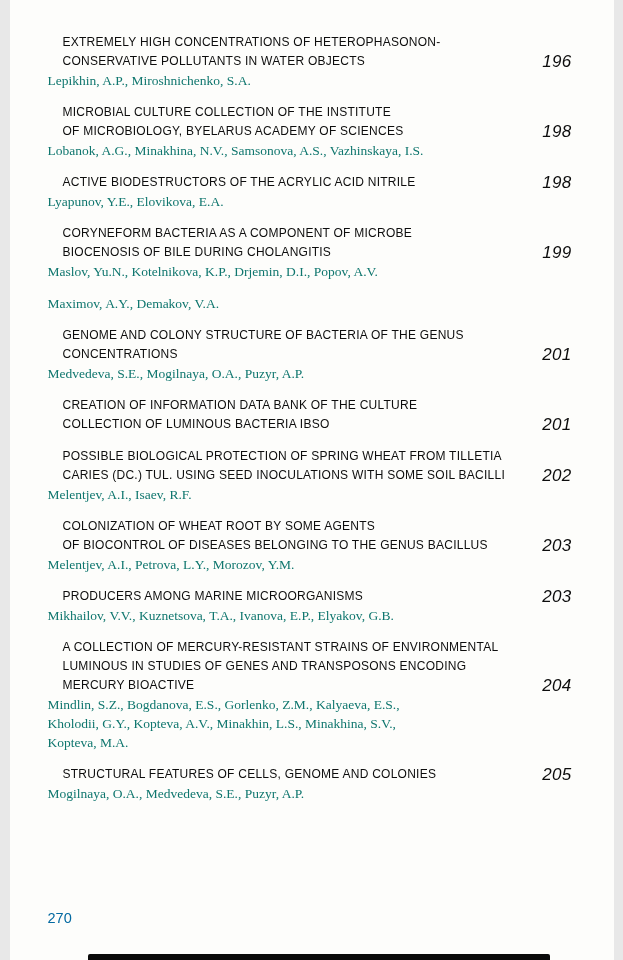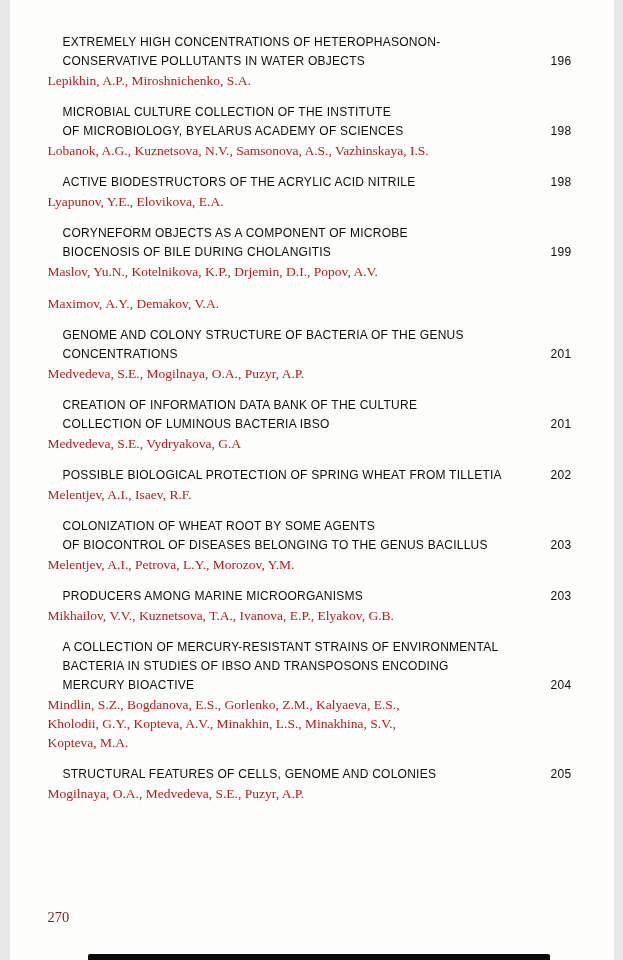--- a/index.html
+++ b/index.html
@@ -36,43 +36,44 @@
   }
   .title-line {
     font-size: 12px;
     line-height: 19px;
     letter-spacing: 0.25px;
     white-space: nowrap;
     color: #0d0d0d;
   }
   .pagenum {
     flex: 0 0 auto;
-    font-size: 12px;
+    font-size: 17px;
     line-height: 19px;
     min-width: 30px;
     text-align: right;
     letter-spacing: 0.3px;
     color: #0d0d0d;
+    font-style: italic;
   }
   .authors {
     font-family: "Liberation Serif", serif;
     font-size: 13.5px;
     line-height: 19px;
-    color: #b91c1c;
+    color: #0f766e;
   }
   .author-line {
     white-space: nowrap;
   }
   .footer-pagenum {
     position: absolute;
     left: 38px;
     bottom: 34px;
-    font-family: Liberation Serif, serif;
+    font-family: Liberation Sans, sans-serif;
     font-size: 14.5px;
-    color: #7f1d1d;
+    color: #0369a1;
   }
   .scan-edge-artifact {
     position: absolute;
     left: 78px;
     bottom: 0;
     width: 462px;
     height: 6px;
     background: #0a0a0a;
     border-radius: 2px 2px 0 0;
   }
@@ -98,40 +99,40 @@
 
   <div class="entry">
     <div class="entry-head">
       <div class="titles">
             <div class="title-line">MICROBIAL CULTURE COLLECTION OF THE INSTITUTE</div>
             <div class="title-line">OF MICROBIOLOGY, BYELARUS ACADEMY OF SCIENCES</div>
           </div>
       <div class="pagenum">198</div>
     </div>
     <div class="authors">
-          <div class="author-line">Lobanok, A.G., Kuznetsova, N.V., Samsonova, A.S., Vazhinskaya, I.S.</div>
+          <div class="author-line">Lobanok, A.G., Minakhina, N.V., Samsonova, A.S., Vazhinskaya, I.S.</div>
         </div>
   </div>
 
   <div class="entry">
     <div class="entry-head">
       <div class="titles">
             <div class="title-line">ACTIVE BIODESTRUCTORS OF THE ACRYLIC ACID NITRILE</div>
           </div>
       <div class="pagenum">198</div>
     </div>
     <div class="authors">
           <div class="author-line">Lyapunov, Y.E., Elovikova, E.A.</div>
         </div>
   </div>
 
   <div class="entry">
     <div class="entry-head">
       <div class="titles">
-            <div class="title-line">CORYNEFORM OBJECTS AS A COMPONENT OF MICROBE</div>
+            <div class="title-line">CORYNEFORM BACTERIA AS A COMPONENT OF MICROBE</div>
             <div class="title-line">BIOCENOSIS OF BILE DURING CHOLANGITIS</div>
           </div>
       <div class="pagenum">199</div>
     </div>
     <div class="authors">
           <div class="author-line">Maslov, Yu.N., Kotelnikova, K.P., Drjemin, D.I., Popov, A.V.</div>
         </div>
   </div>
 
   <div class="entry">
@@ -154,29 +155,27 @@
   </div>
 
   <div class="entry">
     <div class="entry-head">
       <div class="titles">
             <div class="title-line">CREATION OF INFORMATION DATA BANK OF THE CULTURE</div>
             <div class="title-line">COLLECTION OF LUMINOUS BACTERIA IBSO</div>
           </div>
       <div class="pagenum">201</div>
     </div>
-    <div class="authors">
-          <div class="author-line">Medvedeva, S.E., Vydryakova, G.A</div>
-        </div>
   </div>
 
   <div class="entry">
     <div class="entry-head">
       <div class="titles">
             <div class="title-line">POSSIBLE BIOLOGICAL PROTECTION OF SPRING WHEAT FROM TILLETIA</div>
+            <div class="title-line">CARIES (DC.) TUL. USING SEED INOCULATIONS WITH SOME SOIL BACILLI</div>
           </div>
       <div class="pagenum">202</div>
     </div>
     <div class="authors">
           <div class="author-line">Melentjev, A.I., Isaev, R.F.</div>
         </div>
   </div>
 
   <div class="entry">
     <div class="entry-head">
@@ -200,21 +199,21 @@
     </div>
     <div class="authors">
           <div class="author-line">Mikhailov, V.V., Kuznetsova, T.A., Ivanova, E.P., Elyakov, G.B.</div>
         </div>
   </div>
 
   <div class="entry">
     <div class="entry-head">
       <div class="titles">
             <div class="title-line">A COLLECTION OF MERCURY-RESISTANT STRAINS OF ENVIRONMENTAL</div>
-            <div class="title-line">BACTERIA IN STUDIES OF IBSO AND TRANSPOSONS ENCODING</div>
+            <div class="title-line">LUMINOUS IN STUDIES OF GENES AND TRANSPOSONS ENCODING</div>
             <div class="title-line">MERCURY BIOACTIVE</div>
           </div>
       <div class="pagenum">204</div>
     </div>
     <div class="authors">
           <div class="author-line">Mindlin, S.Z., Bogdanova, E.S., Gorlenko, Z.M., Kalyaeva, E.S.,</div>
           <div class="author-line">Kholodii, G.Y., Kopteva, A.V., Minakhin, L.S., Minakhina, S.V.,</div>
           <div class="author-line">Kopteva, M.A.</div>
         </div>
   </div>

